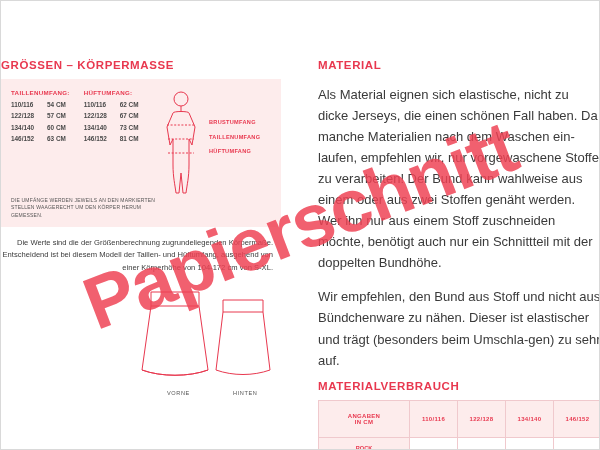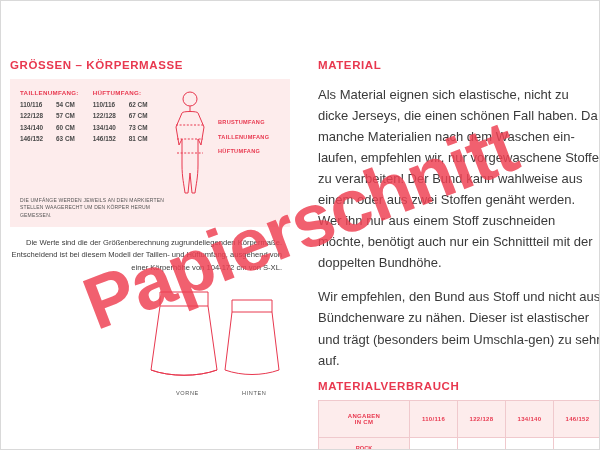--- a/index.html
+++ b/index.html
@@ -17,21 +17,21 @@
     position: relative;
     width: 600px;
     height: 450px;
     box-sizing: border-box;
     border: 1px solid #d9d9d9;
     background: #ffffff;
     overflow: hidden;
   }
   .col-left {
     position: absolute;
-    left: 9px;
+    left: 0;
     top: 58px;
     width: 280px;
   }
   .col-right {
     position: absolute;
     left: 317px;
     top: 58px;
     width: 284px;
   }
   h2.section-title {

